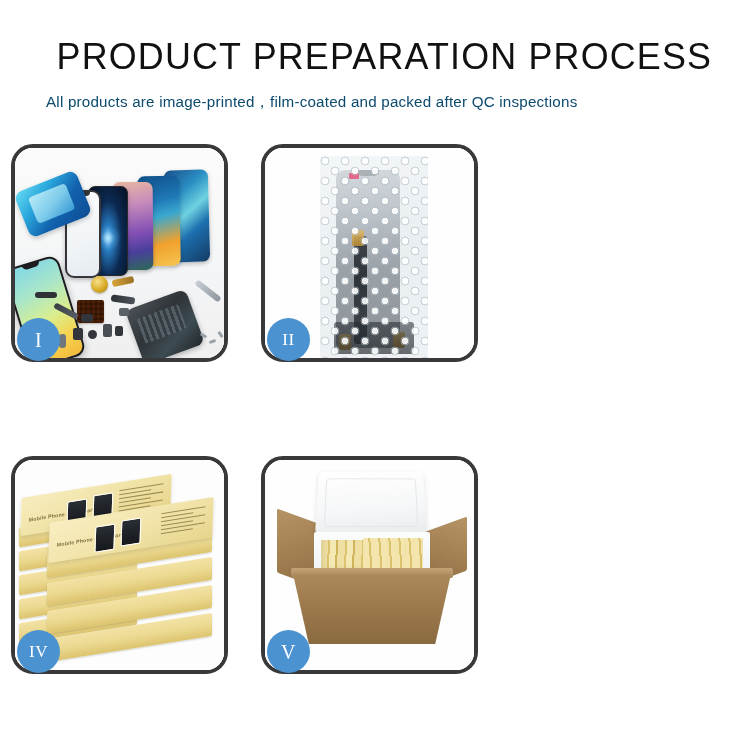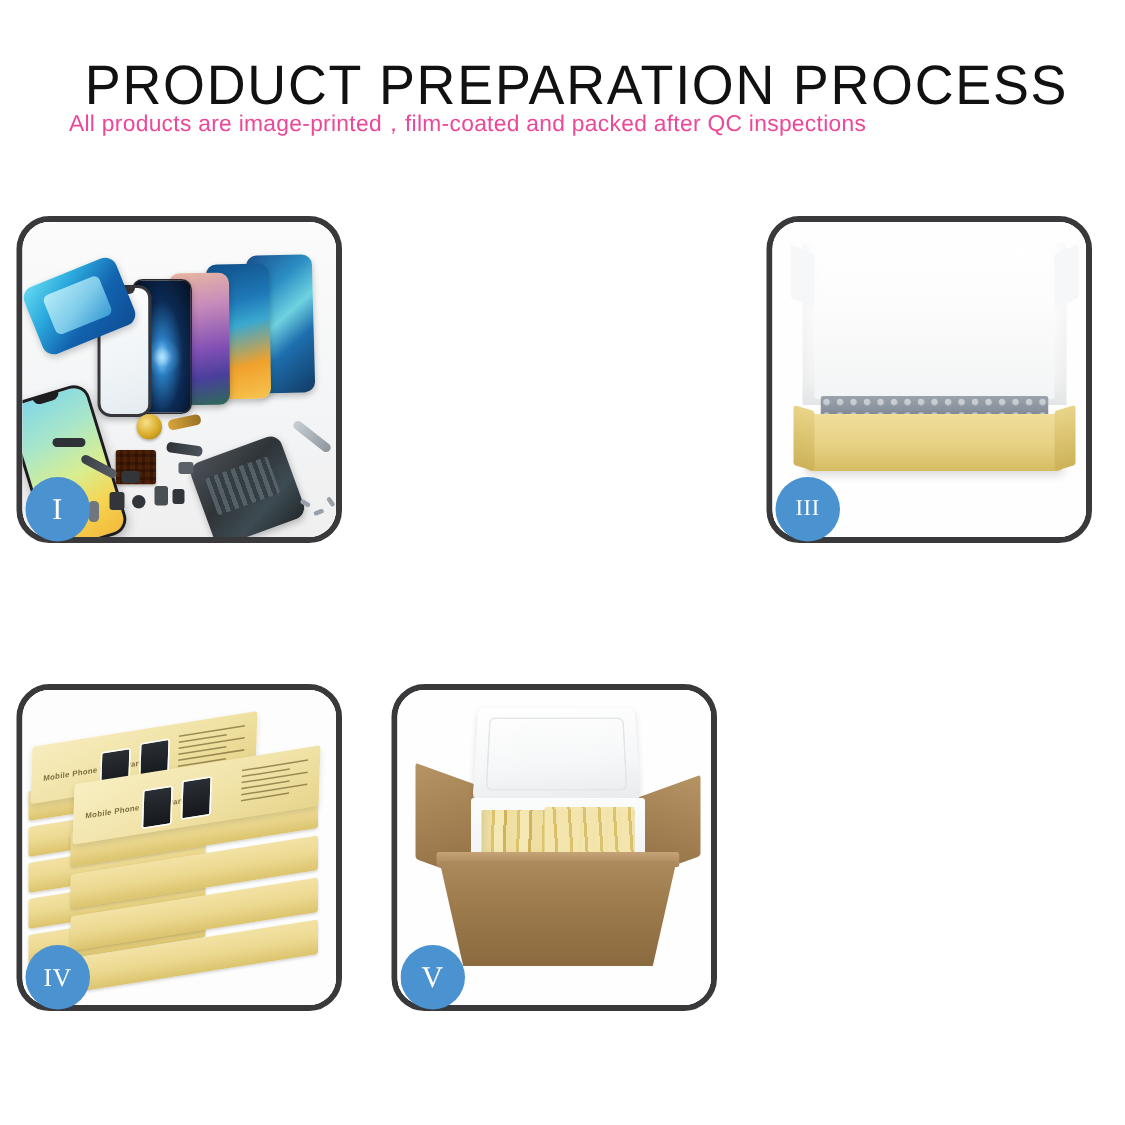--- a/index.html
+++ b/index.html
@@ -17,23 +17,23 @@
   .title {
     font-family: "Liberation Sans", "DejaVu Sans", sans-serif;
     font-size: 37px; font-weight: 400; color:#111111;
     letter-spacing: 1.2px; line-height: 1;
     margin-top: 38px;
     transform: scaleX(0.97); transform-origin: center;
     white-space: nowrap;
   }
   .subtitle {
     font-family: "Liberation Sans", "DejaVu Sans", sans-serif;
-    font-size: 15.2px; font-weight: 400; color:#ec4899;
+    font-size: 15.2px; font-weight: 400; color:#0c4a6e;
     letter-spacing: 0.2px; line-height: 1;
-    white-space: nowrap;
+    margin-top: 19px; white-space: nowrap;
   }
 
   
   .grid { position:absolute; left:11px; top:144px; width:728px; height:534px; }
   .panel {
     position:absolute; width:217px; height:218px;
     border: 4px solid #39393b; border-radius: 22px;
     background:#ffffff; overflow: visible;
   }
   .panel .stage {
@@ -426,31 +426,37 @@
         <div class="tool"></div>
         <div class="screws">
             <i></i>
             <i></i>
             <i></i>
           </div>
       </div>
       <div class="badge">I</div>
     </div>
 
-
-    <div class="panel p3">
+    <div class="panel p2">
       <div class="stage">
-        <div class="p3bg"></div>
-        <div class="lidback"></div>
-        <div class="foampanel"></div>
-        <div class="greyfill"></div>
-        <div class="boxbase"></div>
+        <div class="p2bg"></div>
+        <div class="bubblebag">
+          <div class="innerscreen"></div>
+          <div class="flexstrip"></div>
+          <div class="goldtab gt1"></div>
+          <div class="goldtab gt2"></div>
+          <div class="goldtab gt3"></div>
+          <div class="pinkdot"></div>
+          <div class="bottomparts"></div>
+          <div class="bubbles"></div>
+        </div>
       </div>
-      <div class="badge xwide">III</div>
+      <div class="badge wide">II</div>
     </div>
+
 
     <div class="panel p4">
       <div class="stage">
         <div class="p4bg"></div>
         <div class="stack">
           <div class="sbox l5"></div>
           <div class="sbox l4"></div>
           <div class="sbox l3"></div>
           <div class="sbox l2"></div>
           <div class="sbox l1"></div>

